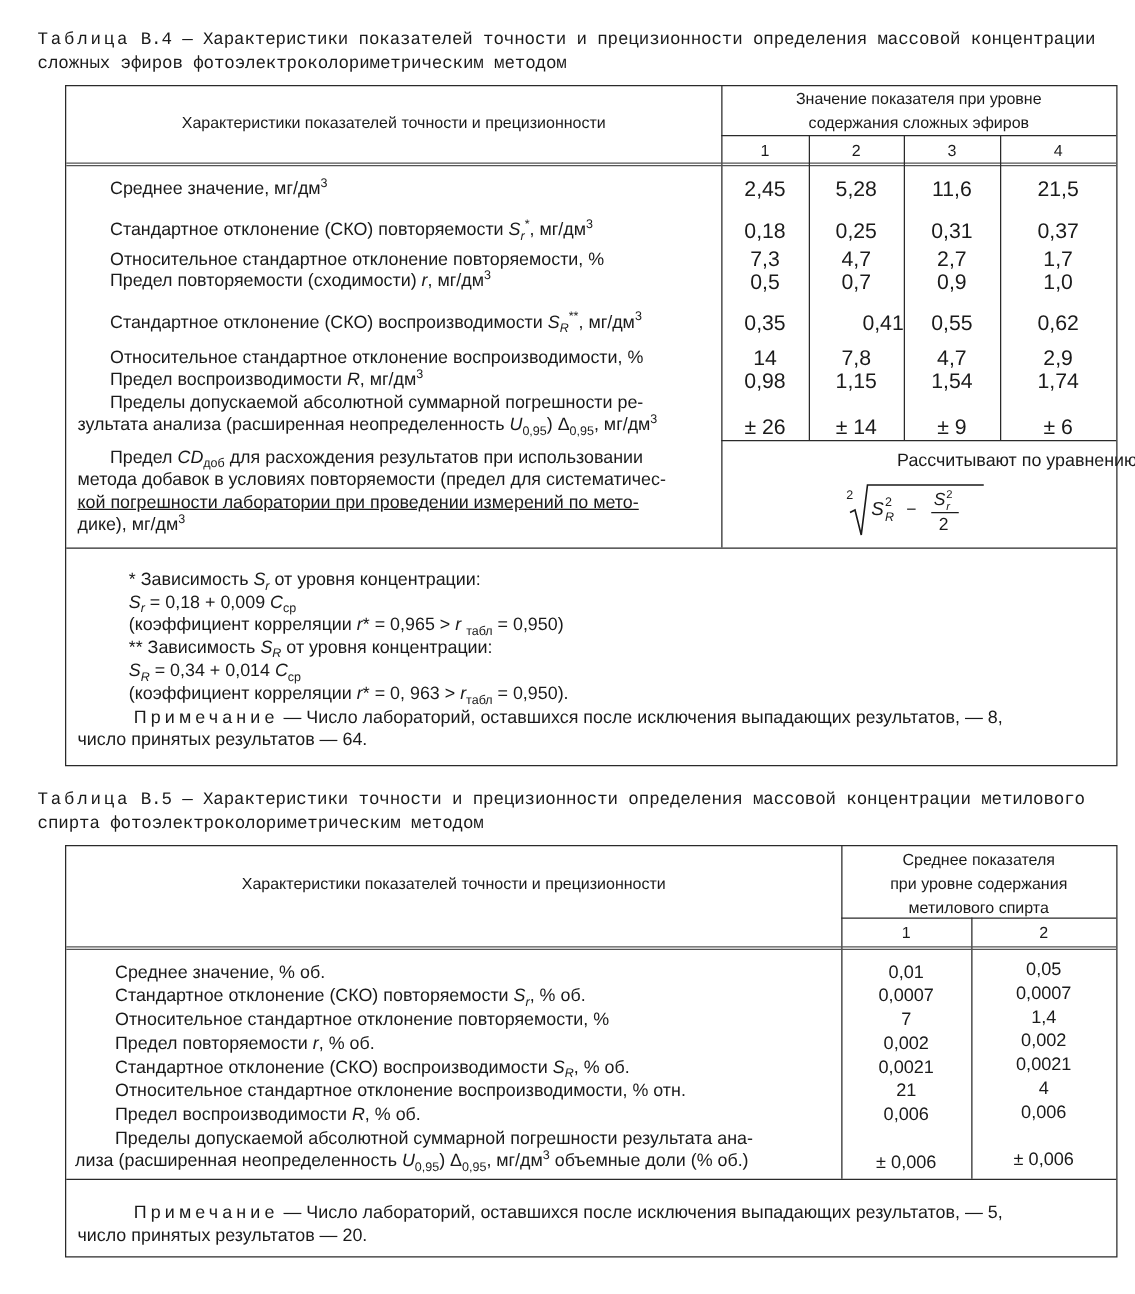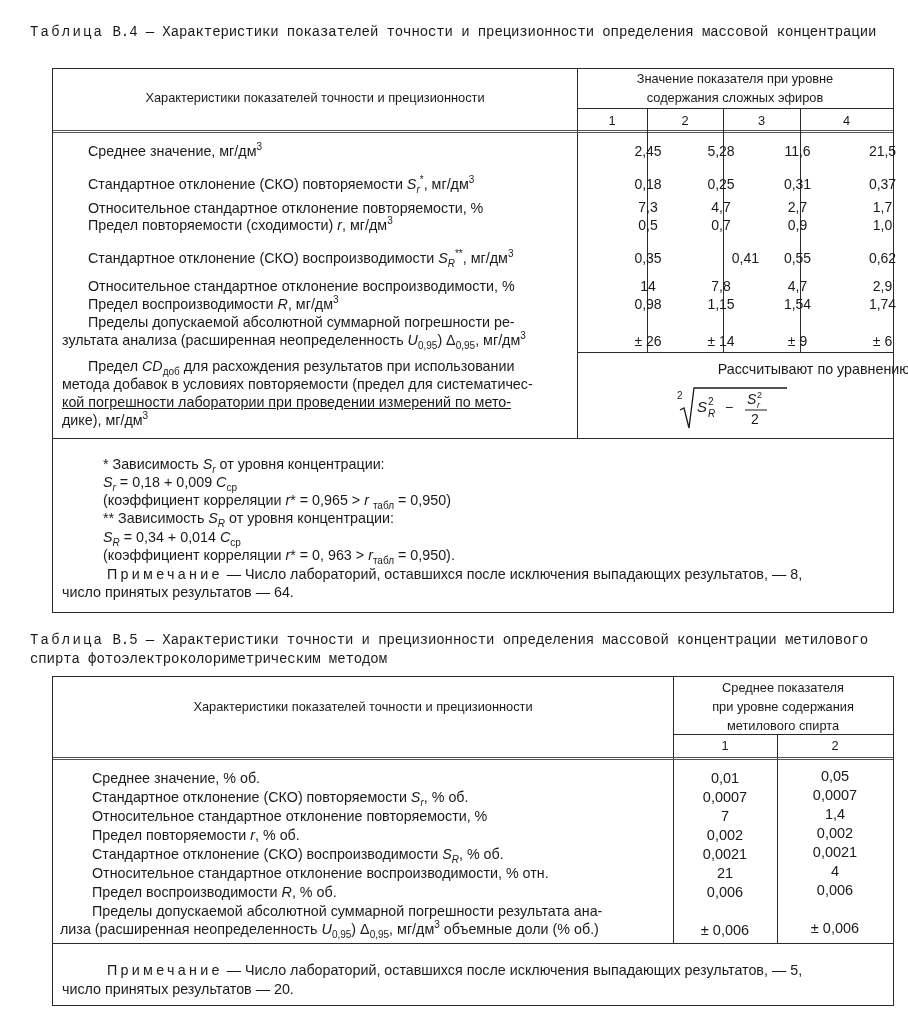--- a/index.html
+++ b/index.html
@@ -7,32 +7,33 @@
          font-family:"Liberation Sans", sans-serif; color:#1a1a1a; }
   .caption { position:absolute; left:30px; font-size:14px; line-height:19px; letter-spacing:-0.1px;font-family:Liberation Mono, monospace; }
   .caption .lbl { letter-spacing:2.2px; }
   .cap-line { display:block; white-space:nowrap; }
   .box { position:absolute; border:1.5px solid #2a2a2a; box-sizing:border-box; }
   .hline { position:absolute; height:0; border-top:1.3px solid #2a2a2a; }
   .dline { position:absolute; height:3px; border-top:1px solid #555; border-bottom:1px solid #555; box-sizing:border-box; }
   .vline { position:absolute; width:0; border-left:1.3px solid #2a2a2a; }
   .txt { position:absolute; font-size:13.6px; line-height:17px; white-space:nowrap; }
   .hdr { font-size:12.8px; text-align:center; line-height:19px; }
-  .num { text-align:center; font-size:14px;margin-left:36px; }
+  .num { text-align:center; font-size:17px; }
   .num5 { text-align:center; font-size:14.5px; line-height:18.5px; }
   .body-text { font-size:14.3px; line-height:17px; }
   i { font-style:italic; }
   sub, sup { font-size:10px; line-height:0; }
   .spaced { letter-spacing:3.3px; }
 </style>
 </head>
 <body>
 
 <div class="caption" style="top:23px;">
   <span class="cap-line"><span class="lbl">Таблица</span> <span>В.4</span><span> — Характеристики показателей точности и прецизионности определения массовой концентрации</span></span>
+  <span class="cap-line">сложных эфиров фотоэлектроколориметрическим методом</span>
 </div>
 
 <div class="box" style="left:52px; top:68px; width:842px; height:545px;"></div>
 
 <div class="vline" style="left:577px; top:68px; height:370px;"></div>
 <div class="hline" style="left:577px; top:108px; width:316px;"></div>
 <div class="dline" style="left:53px; top:130px; width:840px;"></div>
 <div class="vline" style="left:647px; top:108px; height:244px;"></div>
 <div class="vline" style="left:723px; top:108px; height:244px;"></div>
 <div class="vline" style="left:800px; top:108px; height:244px;"></div>

